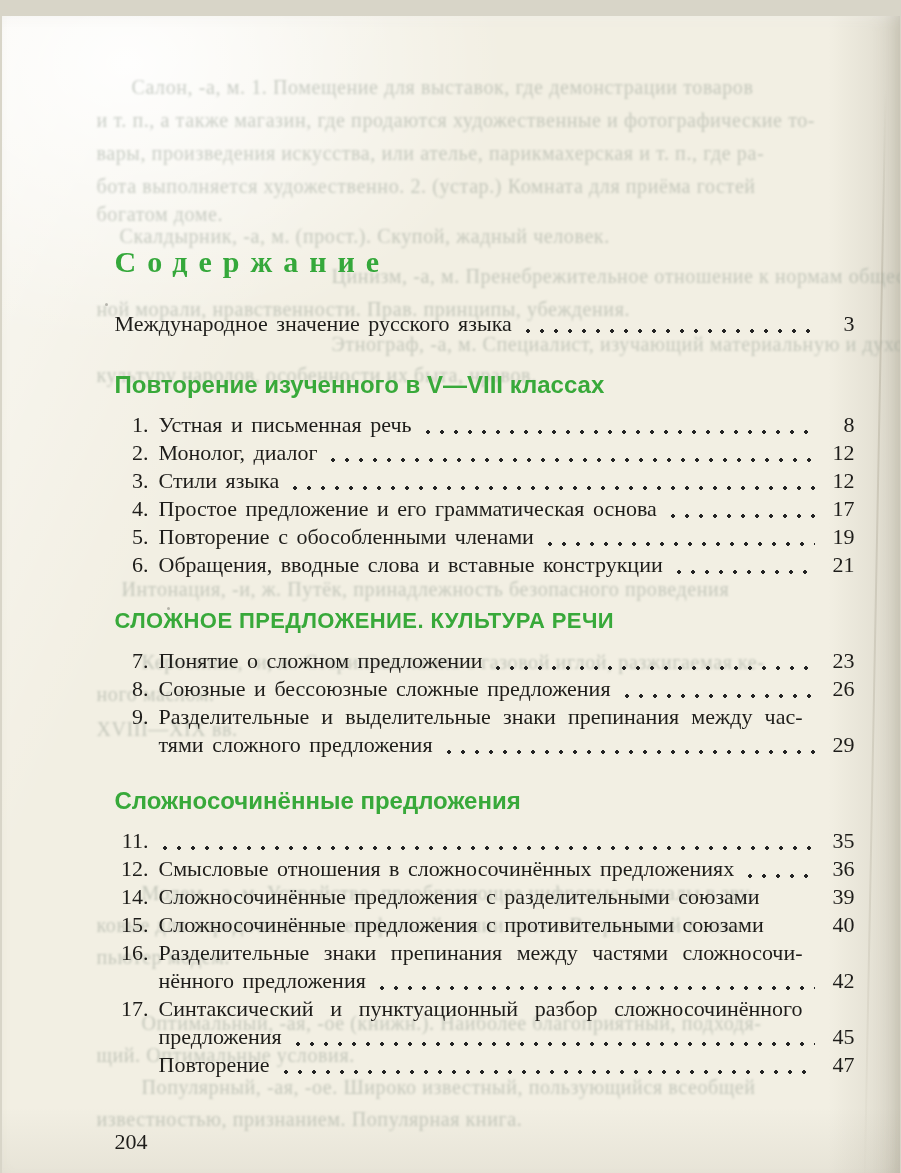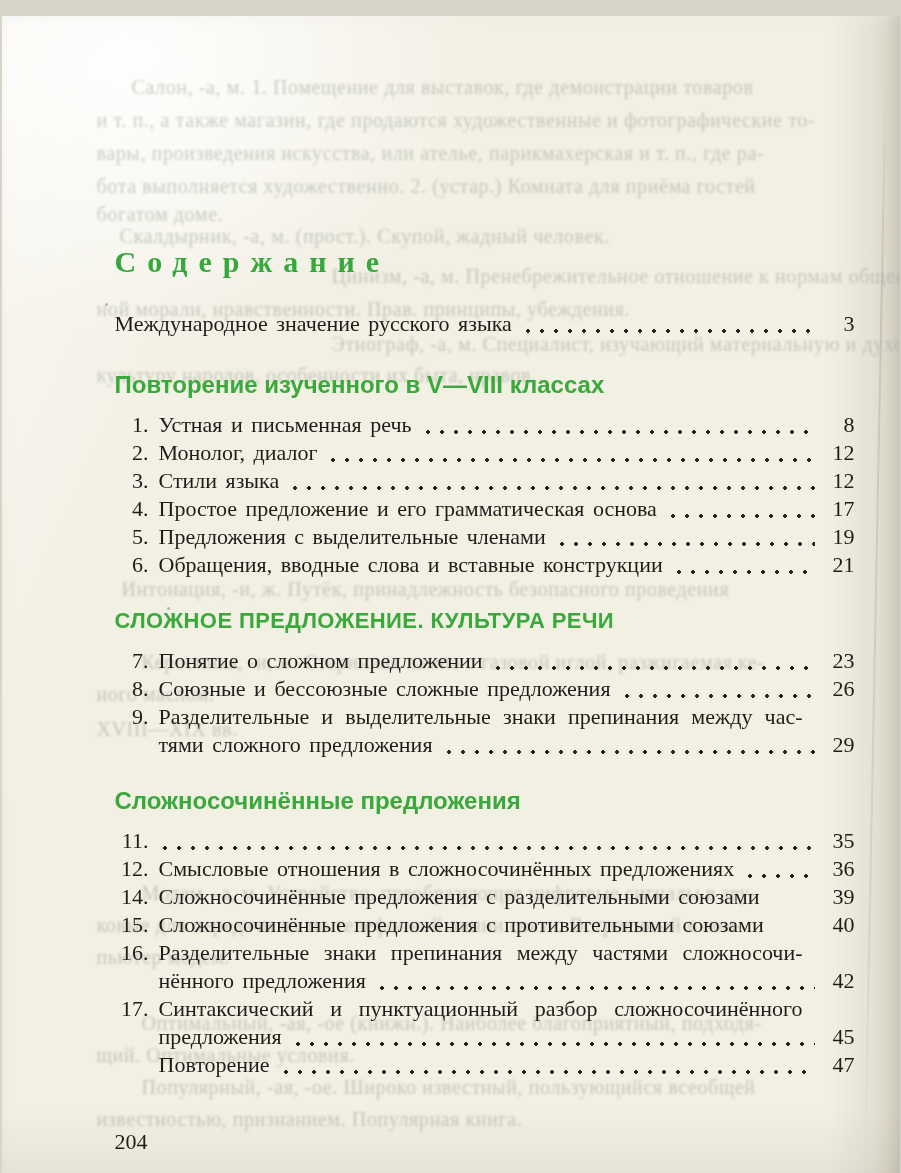--- a/index.html
+++ b/index.html
@@ -143,21 +143,21 @@
               <span class="pg">12</span>
             </div>
             <div class="line-row">
               <span class="num">4.</span>
               <span class="line-text">Простое предложение и его грамматическая основа</span>
               <span class="leader"></span>
               <span class="pg">17</span>
             </div>
             <div class="line-row">
               <span class="num">5.</span>
-              <span class="line-text">Предложения с выделительные членами</span>
+              <span class="line-text">Повторение с обособленными членами</span>
               <span class="leader"></span>
               <span class="pg">19</span>
             </div>
             <div class="line-row">
               <span class="num">6.</span>
               <span class="line-text">Обращения, вводные слова и вставные конструкции</span>
               <span class="leader"></span>
               <span class="pg">21</span>
             </div>
           </div>

